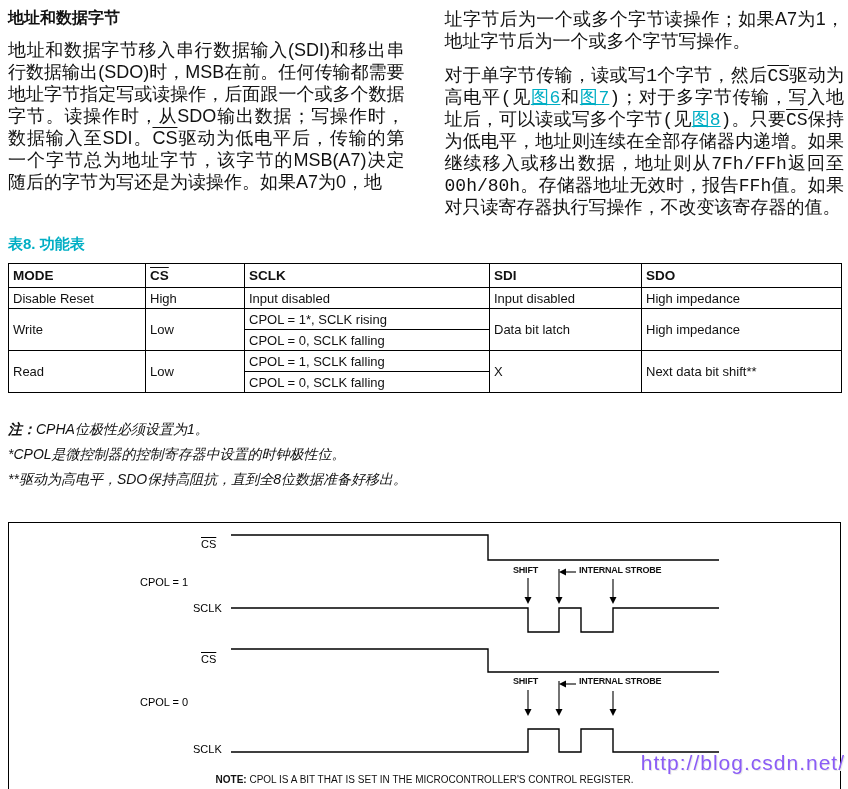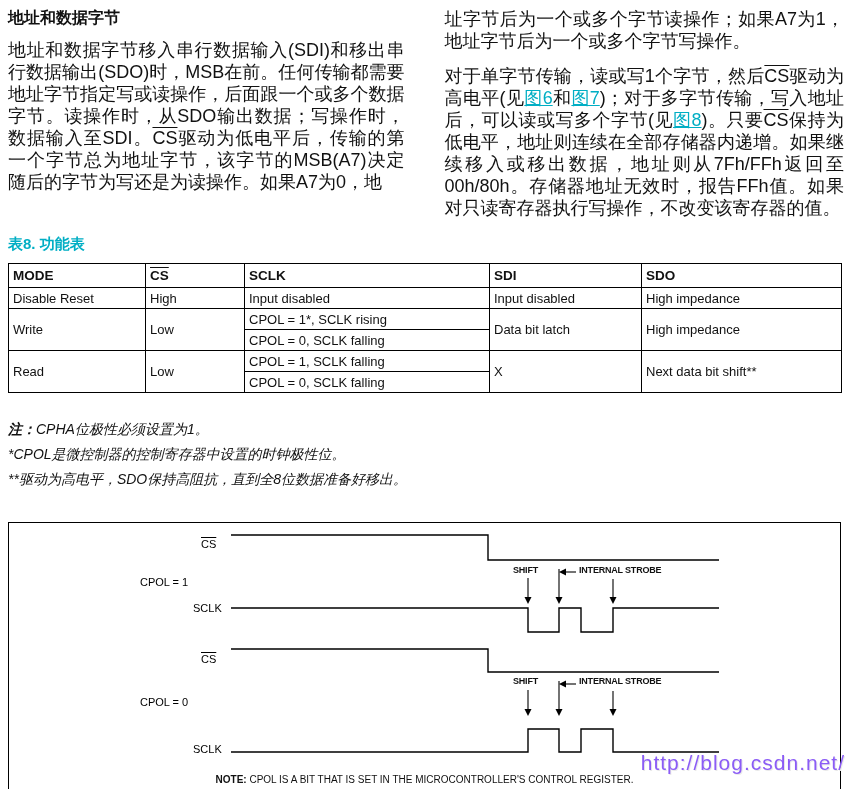--- a/index.html
+++ b/index.html
@@ -16,21 +16,21 @@
   
   .columns { display:flex; gap:40px; }
   .col-left  { width:403px; }
   .col-right { width:406px; }
   h1.heading { font-size:16px; font-weight:bold; margin:2px 0 10px 0; }
   p.body {
     font-size:18px; line-height:22px;
     text-align:justify;
   }
   .col-right p.body { margin-top:2px; }
-  .col-right p.body + p.body { margin-top:13px; }
+  .col-right p.body + p.body { margin-top:13px;font-family:Liberation Mono, monospace; }
   .ovl { text-decoration:overline; }
   a.link { color:#00AEC4; text-decoration:underline; cursor:pointer; }
 
   
   .table-title { font-size:15px; font-weight:bold; color:#00AEC4; margin:16px 0 9px 0; }
   table.func { border-collapse:collapse; width:833px; table-layout:fixed; }
   table.func th, table.func td {
     border:1px solid #000; text-align:left; vertical-align:middle; padding:2px 4px;
   }
   table.func th { font-size:13.5px; font-weight:bold; height:24px; }

